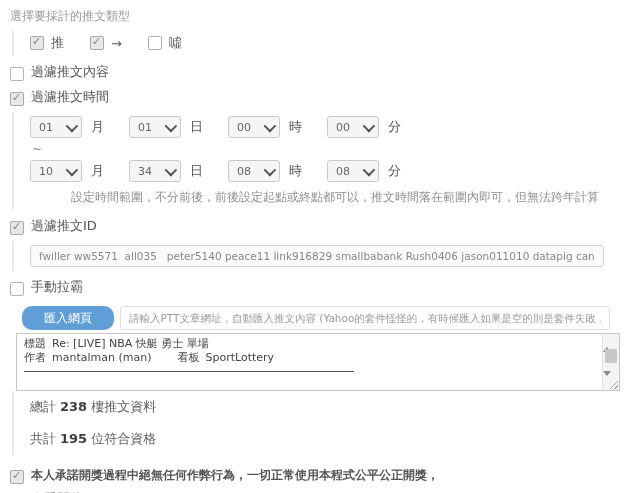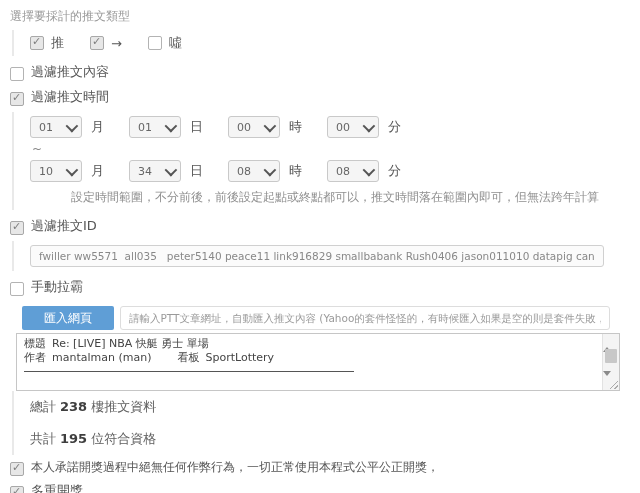--- a/index.html
+++ b/index.html
@@ -28,21 +28,21 @@
   .time-grid{display:grid;grid-template-columns:repeat(4,99px);align-items:center;}
   .time-cell{display:flex;align-items:center;}
   .time-cell .sel{width:52px;}
   .unit{margin-left:9px;color:#555;font-size:13px;}
   .tilde{color:#888;margin:4px 0 4px 2px;font-size:12px;}
   .note{color:#8f8f8f;font-size:12px;margin-top:7px;text-align:center;}
   .id-input{width:574px;height:22px;box-sizing:border-box;border:1px solid #d0d0d0;border-radius:3px;
             background:#fbfbfb;color:#888;font-size:10.5px;padding:0 8px;
             font-family:"DejaVu Sans","Liberation Sans",sans-serif;}
   .import-row{display:flex;align-items:center;margin:10px 0 3px 14px;}
-  .btn{border:none;border-radius:2px;color:#fff;font-size:12px;cursor:pointer;
+  .btn{border:none;border-radius:10px;color:#fff;font-size:12px;cursor:pointer;
        font-family:"DejaVu Sans","Liberation Sans",sans-serif;}
   .btn-import{background:#5f9ed6;width:92px;height:24px;}
   .url-input{width:490px;height:24px;box-sizing:border-box;border:1px solid #ddd;border-radius:3px;
              margin-left:6px;padding:0 8px;font-size:10.5px;color:#666;
              font-family:"DejaVu Sans","Liberation Sans",sans-serif;}
   .url-input::placeholder{color:#9a9a9a;}
   
   .article-box{position:relative;margin:3px 0 0 8px;width:604px;height:58px;
                border:1px solid #c6c6c6;background:#fff;box-sizing:border-box;
                padding:3px 22px 3px 7px;color:#444;font-size:11px;line-height:14px;overflow:hidden;}
@@ -59,21 +59,21 @@
   .tri-down{width:0;height:0;border-left:4px solid transparent;border-right:4px solid transparent;
             border-top:5px solid #8b8b8b;margin:4px auto 0;}
   .sb-thumb{position:absolute;top:15px;left:2px;width:12px;height:14px;background:#c8c8c8;border-radius:1px;}
   .resize-grip{position:absolute;right:1px;bottom:1px;width:10px;height:10px;
                background:repeating-linear-gradient(-45deg,transparent 0 2px,#ababab 2px 3px);
                clip-path:polygon(100% 0,100% 100%,0 100%);}
   
   .stat-line{border-left:2px solid #e9e9e9;margin-left:4px;padding:7px 16px 7px 16px;
              color:#616161;font-size:13px;}
   .stat-num{font-weight:bold;color:#3e3e3e;margin:0 4px;}
-  .pledge-row{margin-top:4px;}
+  .pledge-row{margin-top:12px;font-weight:bold;}
   .pledge-row .cb-label{font-size:12px;color:#555;}
 </style>
 </head>
 <body>
 
 <div class="section-label">選擇要採計的推文類型</div>
 <div class="indent-group">
   <div class="type-row">
     <span class="type-item">
       <span class="cb checked"></span>

